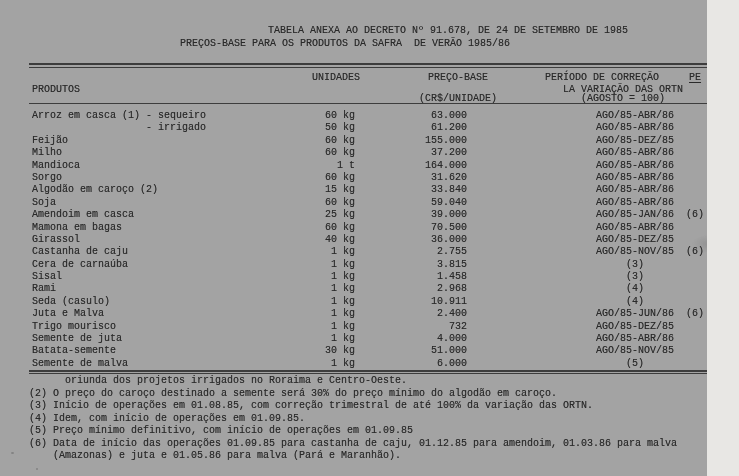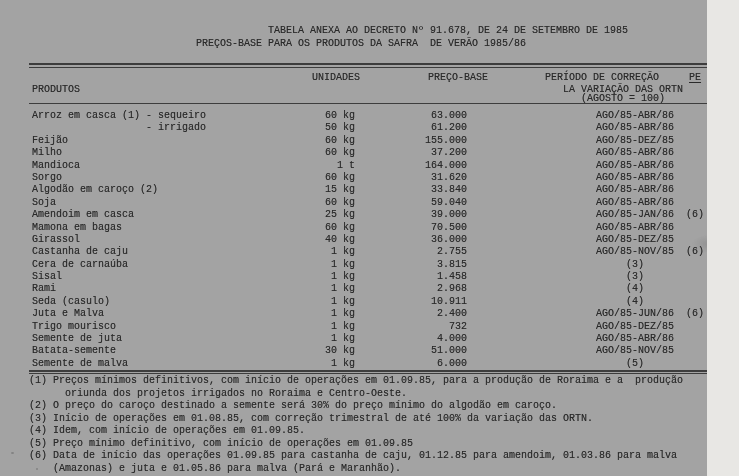--- a/index.html
+++ b/index.html
@@ -6,21 +6,21 @@
   .page {
     position:relative; width:707px; height:476px; overflow:hidden;
     background: radial-gradient(ellipse at 50% 42%, #f5f4f1 55%, #edecе8 92%, #e9e8e4 100%);
     background-color:#a3a3a3;
     font-family:"Liberation Mono","DejaVu Sans Mono",monospace;
     font-size:10px; color:#2a2a2a;
     text-shadow: 0 0 0.5px rgba(50,50,50,.55);
   }
   .abs { position:absolute; white-space:pre; }
   .title-line1 { top:25px; left:268px; }
-  .title-line2 { top:38px; left:196px; }
+  .title-line2 { top:38px; left:180px; }
   .rule { position:absolute; left:29px; width:679px; background:#3d3d3d; }
   .rule-top1 { top:63px; height:2px; }
   .rule-top2 { top:66.5px; height:1px; }
   .rule-head { top:102.5px; height:1.5px; }
   .rule-bot1 { top:369.5px; height:2px; }
   .rule-bot2 { top:373px; height:1px; }
   .h-products { top:84px; left:32px; }
   .h-units    { top:72px; left:312px; }
   .h-price    { left:380px; width:156px; text-align:center; }
   .h-price.l1 { top:72px; }
@@ -56,20 +56,21 @@
 
   <div class="abs title-line1">TABELA ANEXA AO DECRETO Nº 91.678, DE 24 DE SETEMBRO DE 1985</div>
   <div class="abs title-line2">PREÇOS-BASE PARA OS PRODUTOS DA SAFRA  DE VERÃO 1985/86</div>
 
   <div class="rule rule-top1"></div>
   <div class="rule rule-top2"></div>
 
   <div class="abs h-products">PRODUTOS</div>
   <div class="abs h-units">UNIDADES</div>
   <div class="abs h-price l1">PREÇO-BASE</div>
+  <div class="abs h-price l2">(CR$/UNIDADE)</div>
   <div class="abs h-period l1"><span>PERÍODO DE CORREÇÃO </span><span class="cont">PE</span></div>
   <div class="abs h-period l2">LA VARIAÇÃO DAS ORTN</div>
   <div class="abs h-period l3">(AGOSTO = 100)</div>
 
   <div class="rule rule-head"></div>
 
   <div class="tbody" id="rows">
       <div class="trow"><div class="cell c-prod">Arroz em casca (1) - sequeiro</div><div class="cell c-unit">60 kg</div><div class="cell c-price">63.000</div><div class="cell c-period"><span>AGO/85-ABR/86</span></div></div>
       <div class="trow"><div class="cell c-prod">                   - irrigado</div><div class="cell c-unit">50 kg</div><div class="cell c-price">61.200</div><div class="cell c-period"><span>AGO/85-ABR/86</span></div></div>
       <div class="trow"><div class="cell c-prod">Feijão</div><div class="cell c-unit">60 kg</div><div class="cell c-price">155.000</div><div class="cell c-period"><span>AGO/85-DEZ/85</span></div></div>
@@ -90,21 +91,20 @@
       <div class="trow"><div class="cell c-prod">Trigo mourisco</div><div class="cell c-unit">1 kg</div><div class="cell c-price">732</div><div class="cell c-period"><span>AGO/85-DEZ/85</span></div></div>
       <div class="trow"><div class="cell c-prod">Semente de juta</div><div class="cell c-unit">1 kg</div><div class="cell c-price">4.000</div><div class="cell c-period"><span>AGO/85-ABR/86</span></div></div>
       <div class="trow"><div class="cell c-prod">Batata-semente</div><div class="cell c-unit">30 kg</div><div class="cell c-price">51.000</div><div class="cell c-period"><span>AGO/85-NOV/85</span></div></div>
       <div class="trow"><div class="cell c-prod">Semente de malva</div><div class="cell c-unit">1 kg</div><div class="cell c-price">6.000</div><div class="cell c-period"><span>(5)</span></div></div>
     </div>
 
   <div class="rule rule-bot1"></div>
   <div class="rule rule-bot2"></div>
 
   <div class="fnotes" id="fnotes">
-      <div class="fline">(1) Preços mínimos definitivos, com início de operações em 01.09.85, para a produção de Roraima e a  produção</div>
       <div class="fline">      oriunda dos projetos irrigados no Roraima e Centro-Oeste.</div>
       <div class="fline">(2) O preço do caroço destinado a semente será 30% do preço mínimo do algodão em caroço.</div>
       <div class="fline">(3) Início de operações em 01.08.85, com correção trimestral de até 100% da variação das ORTN.</div>
       <div class="fline">(4) Idem, com início de operações em 01.09.85.</div>
       <div class="fline">(5) Preço mínimo definitivo, com início de operações em 01.09.85</div>
       <div class="fline">(6) Data de início das operações 01.09.85 para castanha de caju, 01.12.85 para amendoim, 01.03.86 para malva</div>
       <div class="fline">    (Amazonas) e juta e 01.05.86 para malva (Pará e Maranhão).</div>
     </div>
 
   <div class="smudge"></div>

